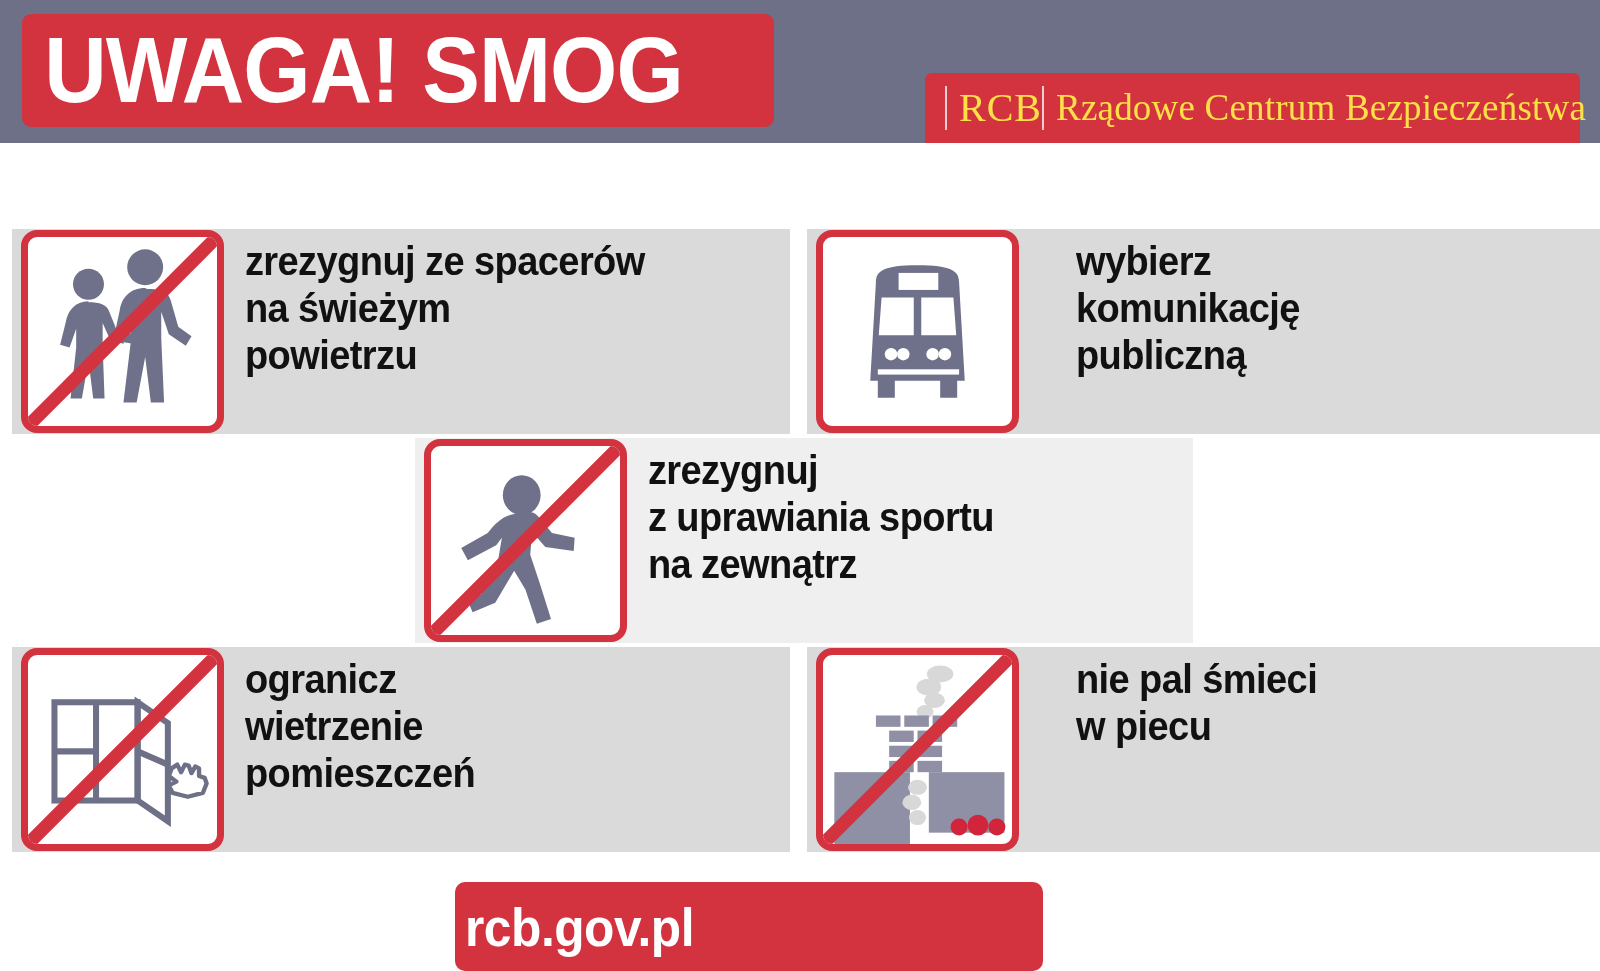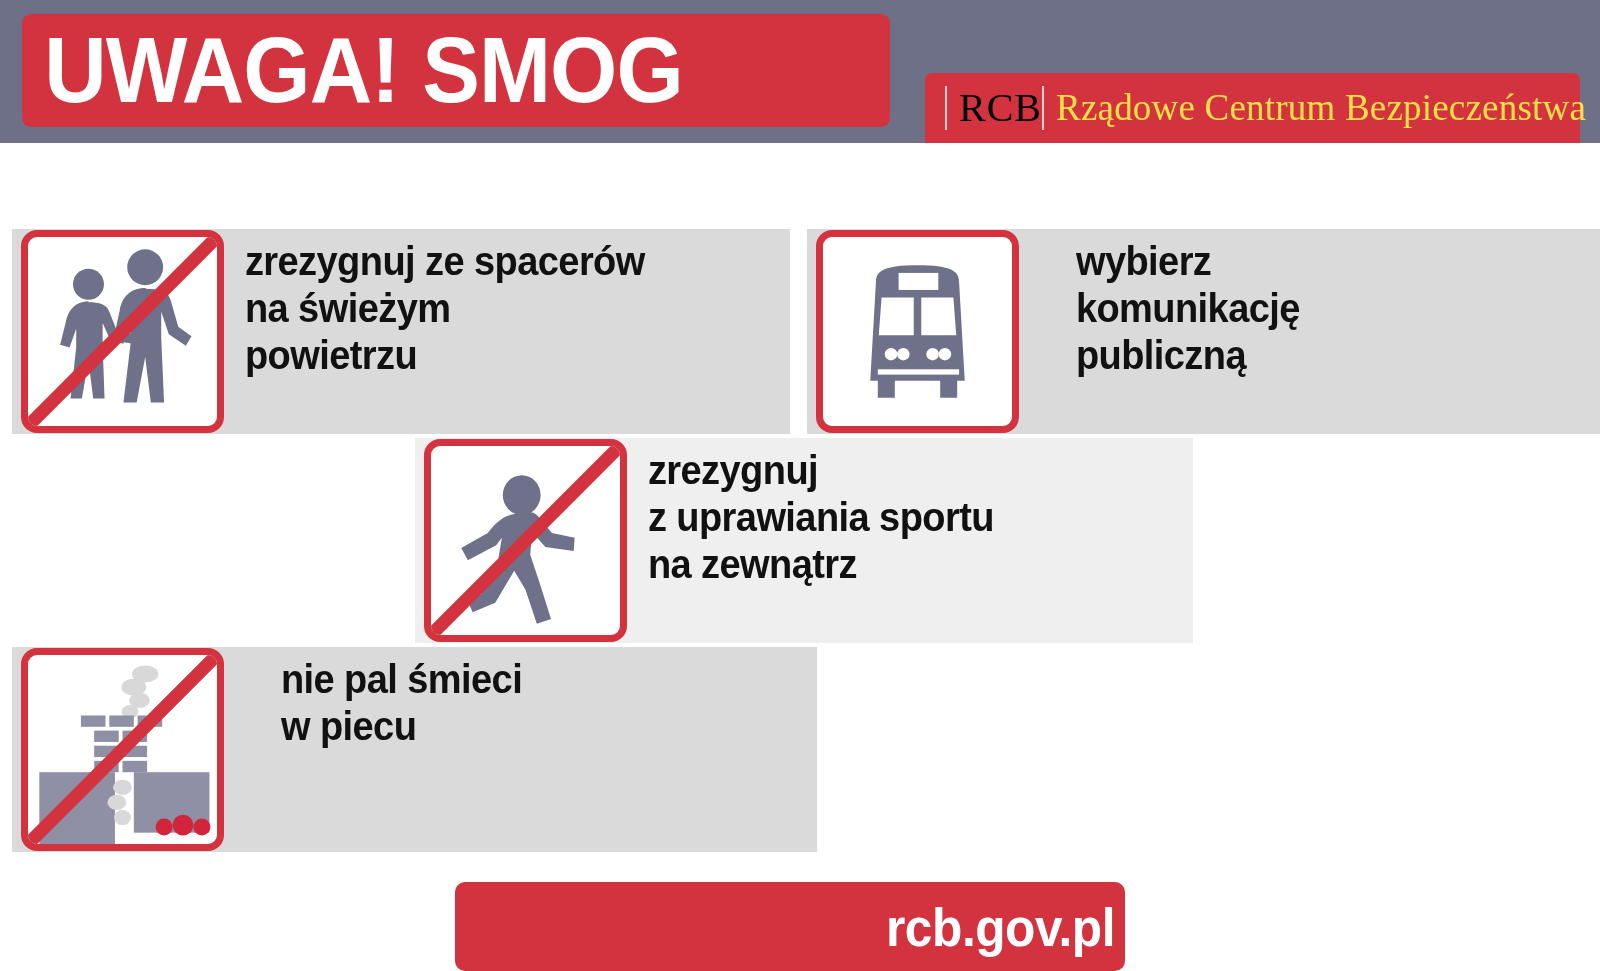--- a/index.html
+++ b/index.html
@@ -27,21 +27,21 @@
     height: 143px;
     background: #6d7087;
     display: flex;
     align-items: center;
   }
 
   .title-banner {
     position: absolute;
     left: 22px;
     top: 14px;
-    width: 868px;
+    width: 752px;
     height: 113px;
     background: #d2333f;
     border-radius: 9px;
     display: flex;
     align-items: center;
     justify-content: flex-start;
   }
 
   .title-text {
     color: #ffffff;
@@ -72,21 +72,21 @@
     display: inline-block;
     width: 2px;
     height: 44px;
     background: #e8cfd2;
     margin: 0 12px 0 0;
     flex: 0 0 auto;
   }
 
   .logo-abbr {
     font-family: "Liberation Serif", serif;
-    color: #000000;
+    color: #fde047;
     font-size: 40px;
     line-height: 44px;
     letter-spacing: 1px;
     white-space: nowrap;
   }
 
   .logo-full {
     font-family: "Liberation Serif", serif;
     color: #fde047;
     font-size: 37px;
@@ -160,27 +160,27 @@
     line-height: 46px;
     padding-top: 5px;
   }
   .cell-text div { white-space: nowrap; }
 
   
   .footer-banner {
     position: absolute;
     left: 455px;
     top: 882px;
-    width: 670px;
+    width: 588px;
     height: 89px;
     background: #d2333f;
     border-radius: 10px;
     display: flex;
     align-items: center;
-    justify-content: flex-end;
+    justify-content: flex-start;
   }
 
   .footer-text {
     color: #ffffff;
     font-size: 54px;
     line-height: 54px;
     font-weight: 700;
     letter-spacing: -0.5px;
     transform: scaleX(0.92);
     white-space: nowrap;
@@ -265,20 +265,41 @@
           <div>zrezygnuj</div>
           <div>z uprawiania sportu</div>
           <div>na zewnątrz</div>
         </div>
       </div>
 
     </div>
 
     <div class="row row-2">
 
+      <div class="cell cell-left bg-dark">
+        <div class="icon-box">
+          <svg class="icon-svg" viewBox="0 0 100 100">
+
+            <rect x="14" y="25" width="44" height="52" fill="none" stroke="#6d7087" stroke-width="3.2"></rect>
+            <line x1="36" y1="25" x2="36" y2="77" stroke="#6d7087" stroke-width="3.2"></line>
+            <line x1="14" y1="51" x2="36" y2="51" stroke="#6d7087" stroke-width="3.2"></line>
+
+            <path d="M58 25 L74 36 L74 88 L58 77 Z" fill="none" stroke="#6d7087" stroke-width="3.2"></path>
+            <line x1="58" y1="51" x2="74" y2="58" stroke="#6d7087" stroke-width="3.2"></line>
+
+            <path d="M76 60 l3 -2 l2 4 l2 -4 l2 0.5 l1.5 4 l2 -3.5 l2 1 l0 4 l3 1 l1 3 l-2 5 l-8 2 l-8 -2 l-2 -4 l4 -2 l-4 -3 z" fill="none" stroke="#6d7087" stroke-width="2.3" stroke-linejoin="round"></path>
+            <line x1="3" y1="97" x2="97" y2="3" stroke="#d2333f" stroke-width="7" stroke-linecap="round"></line>
+          </svg>
+        </div>
+        <div class="cell-text">
+          <div>ogranicz</div>
+          <div>wietrzenie</div>
+          <div>pomieszczeń</div>
+        </div>
+      </div>
 
       <div class="cell cell-right bg-dark">
         <div class="icon-box">
           <svg class="icon-svg" viewBox="0 0 100 100">
 
             <g fill="#d8d8d8">
               <ellipse cx="62" cy="10" rx="7" ry="4.5"></ellipse>
               <ellipse cx="56" cy="17" rx="6.5" ry="4.5"></ellipse>
               <ellipse cx="59" cy="24" rx="5.5" ry="4"></ellipse>
               <ellipse cx="54" cy="30" rx="4.5" ry="3.5"></ellipse>

